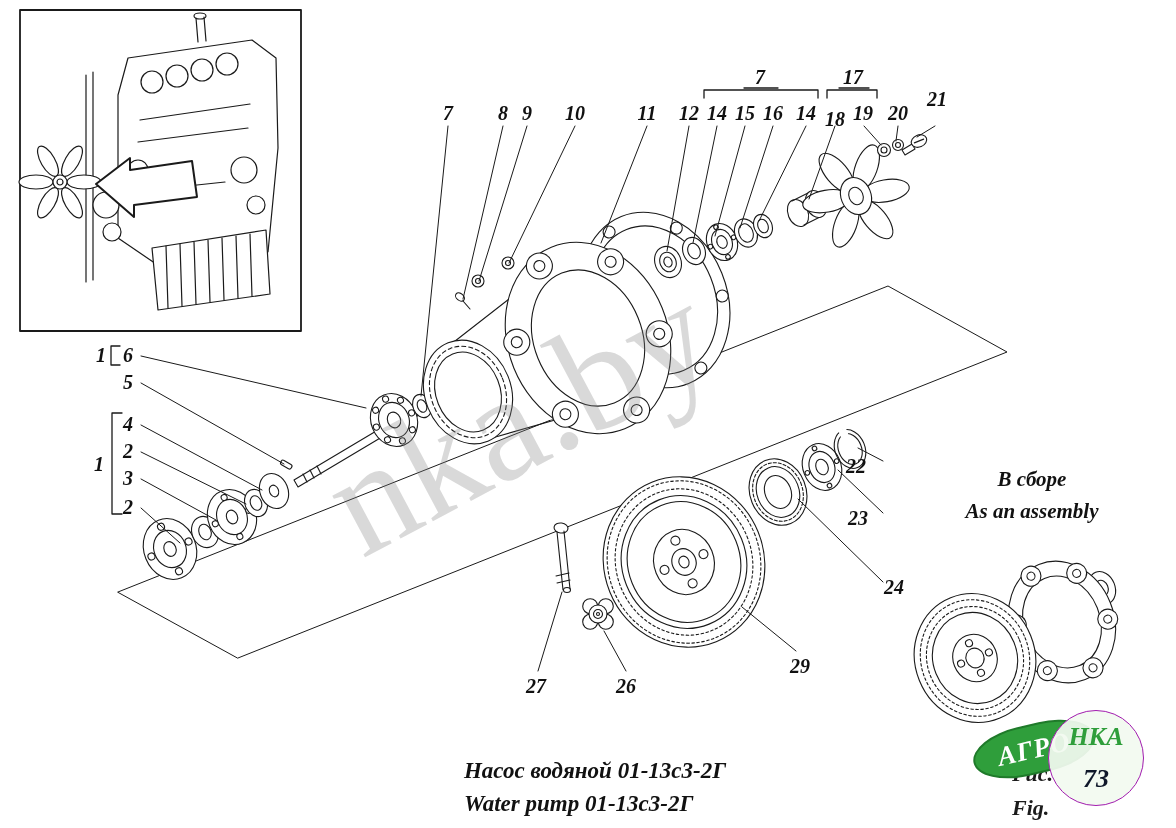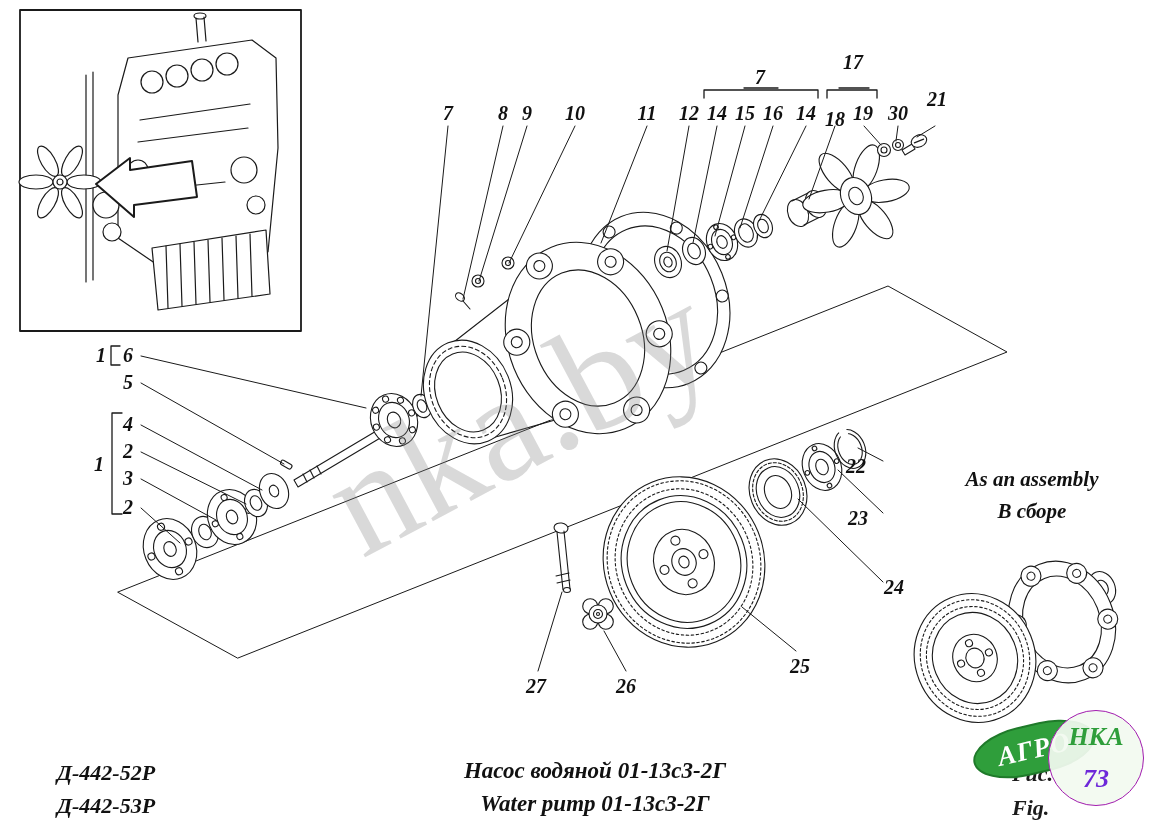--- a/index.html
+++ b/index.html
@@ -9,33 +9,33 @@
   .callout{position:absolute;transform:translate(-50%,-50%);
            font:italic 700 20px/1 "Liberation Serif",serif;color:#111;white-space:nowrap;}
   .watermark{position:absolute;left:338px;top:438px;transform:rotate(-28deg);
              transform-origin:0 50%;font:400 152px/1 "Liberation Serif",serif;
              color:rgba(128,128,128,0.30);white-space:nowrap;pointer-events:none;}
   .asm-note{position:absolute;left:1032px;top:464px;transform:translateX(-50%);
             text-align:center;font:italic 700 21px/1.5 "Liberation Serif",serif;color:#111;}
   .footer-models{position:absolute;left:57px;top:756px;
                  font:italic 700 22px/1.5 "Liberation Serif",serif;color:#111;}
   .footer-title{position:absolute;left:595px;top:754px;transform:translateX(-50%);
-                text-align:center;font:italic 700 23px/1.45 "Liberation Serif",serif;color:#111;}
+                font:italic 700 23px/1.45 "Liberation Serif",serif;color:#111;}
   .footer-fig{position:absolute;left:1012px;top:757px;
               font:italic 700 22px/1.55 "Liberation Serif",serif;color:#1b1b1b;}
   .logo{position:absolute;left:958px;top:694px;width:215px;height:130px;}
   .logo-leaf{position:absolute;left:14px;top:30px;width:120px;height:46px;background:#2f9e3b;
              border:2px solid #1f7a2a;border-radius:50%/60%;transform:rotate(-13deg);
              display:flex;align-items:center;justify-content:center;}
   .logo-leaf span{font:italic 800 27px/1 "Liberation Serif",serif;color:#fff;letter-spacing:1px;}
   .logo-circle{position:absolute;left:90px;top:16px;width:94px;height:94px;border-radius:50%;
                border:1px solid #a21caf;background:rgba(242,250,240,0.93);
                display:flex;flex-direction:column;align-items:center;justify-content:center;gap:16px;}
   .logo-nka{font:italic 800 26px/1 "Liberation Serif",serif;color:#2f9e3b;}
-  .logo-num{font:italic 700 26px/1 "Liberation Serif",serif;color:#6d28d9;}
+  .logo-num{font:italic 700 26px/1 "Liberation Serif",serif;color:#0f172a;}
 </style>
 </head>
 <body>
 
 <div class="canvas">
 
 <svg class="art" width="1176" height="828" viewBox="0 0 1176 828" stroke="#1a1a1a" fill="none" stroke-width="1.1" stroke-linejoin="round" stroke-linecap="round">
 
   <g>
     <polygon points="118,592 888,286 1007,352 238,658" fill="none" stroke-width="1"></polygon>
@@ -418,48 +418,44 @@
 <div class="callout" style="left:527px;top:113px">9</div>
 <div class="callout" style="left:575px;top:113px">10</div>
 <div class="callout" style="left:647px;top:113px">11</div>
 <div class="callout" style="left:689px;top:113px">12</div>
 <div class="callout" style="left:717px;top:113px">14</div>
 <div class="callout" style="left:745px;top:113px">15</div>
 <div class="callout" style="left:773px;top:113px">16</div>
 <div class="callout" style="left:806px;top:113px">14</div>
 <div class="callout" style="left:835px;top:119px">18</div>
 <div class="callout" style="left:863px;top:113px">19</div>
-<div class="callout" style="left:898px;top:113px">30</div>
+<div class="callout" style="left:898px;top:113px">20</div>
 <div class="callout" style="left:937px;top:99px">21</div>
 <div class="callout" style="left:760px;top:77px">7</div>
-<div class="callout" style="left:853px;top:62px">17</div>
+<div class="callout" style="left:853px;top:77px">17</div>
 <div class="callout" style="left:101px;top:355px">1</div>
 <div class="callout" style="left:128px;top:355px">6</div>
 <div class="callout" style="left:128px;top:382px">5</div>
 <div class="callout" style="left:128px;top:424px">4</div>
 <div class="callout" style="left:128px;top:451px">2</div>
 <div class="callout" style="left:99px;top:464px">1</div>
 <div class="callout" style="left:128px;top:478px">3</div>
 <div class="callout" style="left:128px;top:507px">2</div>
 <div class="callout" style="left:856px;top:466px">22</div>
 <div class="callout" style="left:858px;top:518px">23</div>
 <div class="callout" style="left:894px;top:587px">24</div>
 <div class="callout" style="left:536px;top:686px">27</div>
 <div class="callout" style="left:626px;top:686px">26</div>
-<div class="callout" style="left:800px;top:666px">25</div>
+<div class="callout" style="left:800px;top:666px">29</div>
 
 <div class="asm-note">
+  <div>В сборе</div>
   <div>As an assembly</div>
-  <div>В сборе</div>
 </div>
 
-<div class="footer-models">
-  <div>Д-442-52Р</div>
-  <div>Д-442-53Р</div>
-</div>
 
 <div class="footer-title">
   <div>Насос водяной 01-13с3-2Г</div>
   <div>Water pump 01-13с3-2Г</div>
 </div>
 
 <div class="footer-fig">
   <div>Рис.</div>
   <div>Fig.</div>
 </div>

